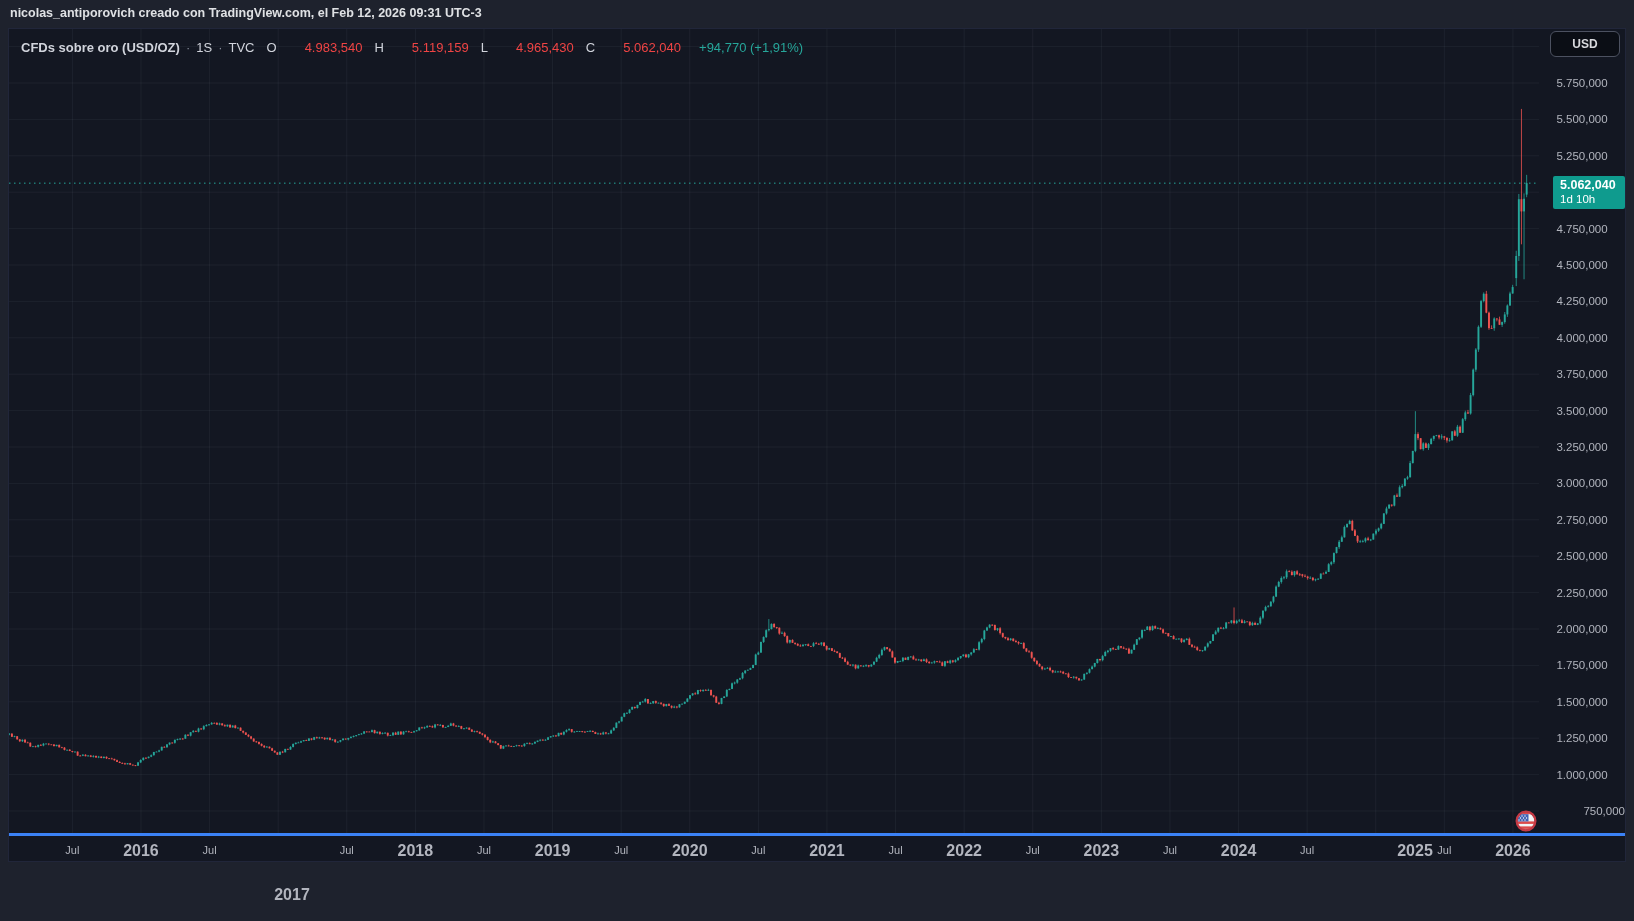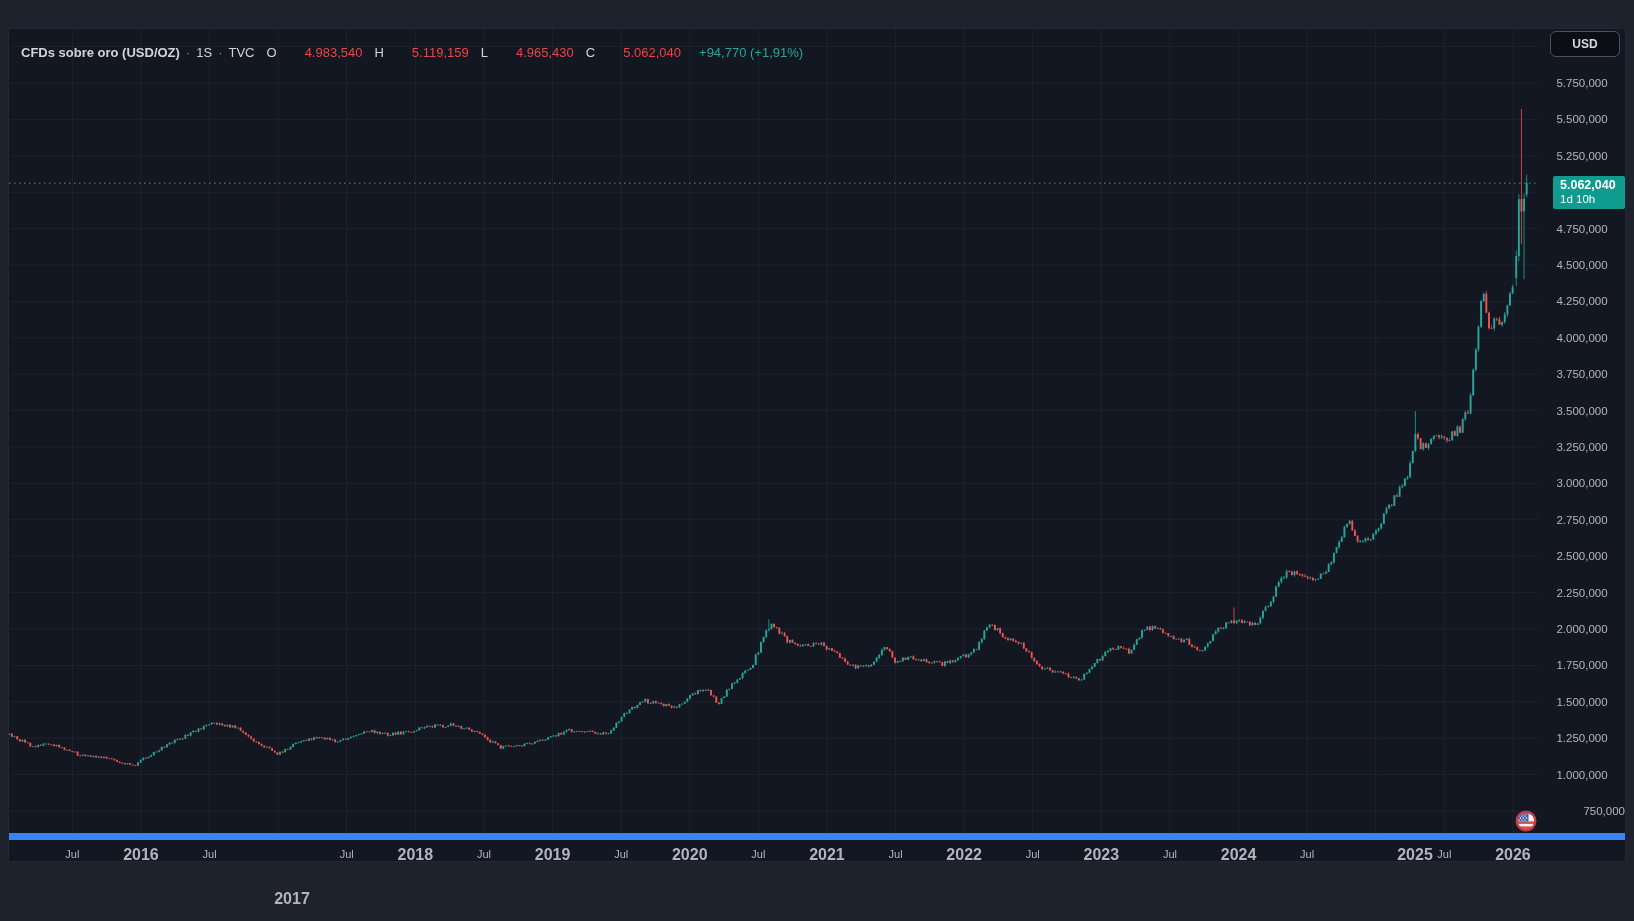--- a/index.html
+++ b/index.html
@@ -4,29 +4,29 @@
 <style>
   html,body{margin:0;padding:0;background:#1e222d;font-family:"Liberation Sans",sans-serif;}
   #stage{position:relative;width:1634px;height:921px;background:#1e222d;overflow:hidden;}
 
   .topbar{position:absolute;left:0;top:0;width:1634px;height:28px;}
   .topbar .attr{position:absolute;left:10px;top:0;line-height:27px;font-size:12.5px;font-weight:700;color:#dfe1e4;white-space:nowrap;}
 
   .widget{position:absolute;left:8px;top:28px;width:1618px;height:834px;background:#131722;border:1px solid #21263a;box-sizing:border-box;}
   #plot{position:absolute;left:0;top:0;}
 
-  .legend{position:absolute;left:12px;top:11px;height:20px;display:flex;align-items:flex-end;font-size:13px;color:#d1d4dc;white-space:nowrap;z-index:5;}
+  .legend{position:absolute;left:12px;top:11px;height:20px;display:flex;align-items:flex-start;font-size:13px;color:#d1d4dc;white-space:nowrap;z-index:5;}
   .legend .sep{color:#868b98;margin:0 6px;}
   .legend .sym{font-weight:600;}
   .legend .ohlc-item{margin-left:12px;}
   .legend .k{color:#d1d4dc;}
   .legend .v{color:#ef4444;padding-left:28px;}
   .legend .chg{color:#26a69a;margin-left:18px;}
 
-  .time-axis{position:absolute;left:0;top:804px;width:1616px;height:29px;border-top:7px solid #3b82f6;text-align:right;}
+  .time-axis{position:absolute;left:0;top:804px;width:1616px;height:29px;border-top:3px solid #3b82f6;text-align:right;}
   .ttick{position:absolute;top:0;height:29px;line-height:29px;transform:translateX(-50%);color:#b2b5be;font-size:11px;}
   .ttick.year{font-size:16px;font-weight:600;}
 
   .price-axis{position:absolute;left:1530px;top:0;width:86px;height:804px;}
   .ptick{position:absolute;left:0;width:100%;text-align:center;transform:translateY(-50%);color:#b2b5be;font-size:11.5px;}
 
   .usd-btn{position:absolute;left:11px;top:2px;width:70px;height:26px;background:#0b0e15;color:#d8d9dd;
     border:1px solid #4c5160;border-radius:6px;font-size:12px;font-weight:700;font-family:"Liberation Sans",sans-serif;
     display:flex;align-items:center;justify-content:center;cursor:pointer;z-index:6;}
 
@@ -39,20 +39,23 @@
 
   .bottombar{position:absolute;left:0;top:862px;width:1634px;height:59px;background:#1e222d;}
   .tv-logo{position:absolute;left:13px;top:16px;display:flex;align-items:center;gap:9px;}
   .tv-logo .brand{color:#d6d9de;font-size:20px;font-weight:700;letter-spacing:-0.2px;}
 </style>
 </head>
 <body>
 
 <div id="stage">
 
+  <div class="topbar">
+    <span class="attr">nicolas_antiporovich creado con TradingView.com, el Feb 12, 2026 09:31 UTC-3</span>
+  </div>
 
   <div class="widget">
 
     <svg id="plot" width="1530" height="804" viewBox="0 0 1530 804">
         <line x1="0" x2="1530" y1="17.602969938428053" y2="17.602969938428053" stroke="rgba(164,179,200,0.07)" stroke-width="1"></line>
         <line x1="0" x2="1530" y1="54.00282506338278" y2="54.00282506338278" stroke="rgba(164,179,200,0.07)" stroke-width="1"></line>
         <line x1="0" x2="1530" y1="90.40268018833751" y2="90.40268018833751" stroke="rgba(164,179,200,0.07)" stroke-width="1"></line>
         <line x1="0" x2="1530" y1="126.80253531329224" y2="126.80253531329224" stroke="rgba(164,179,200,0.07)" stroke-width="1"></line>
         <line x1="0" x2="1530" y1="163.20239043824697" y2="163.20239043824697" stroke="rgba(164,179,200,0.07)" stroke-width="1"></line>
         <line x1="0" x2="1530" y1="199.60224556320168" y2="199.60224556320168" stroke="rgba(164,179,200,0.07)" stroke-width="1"></line>

